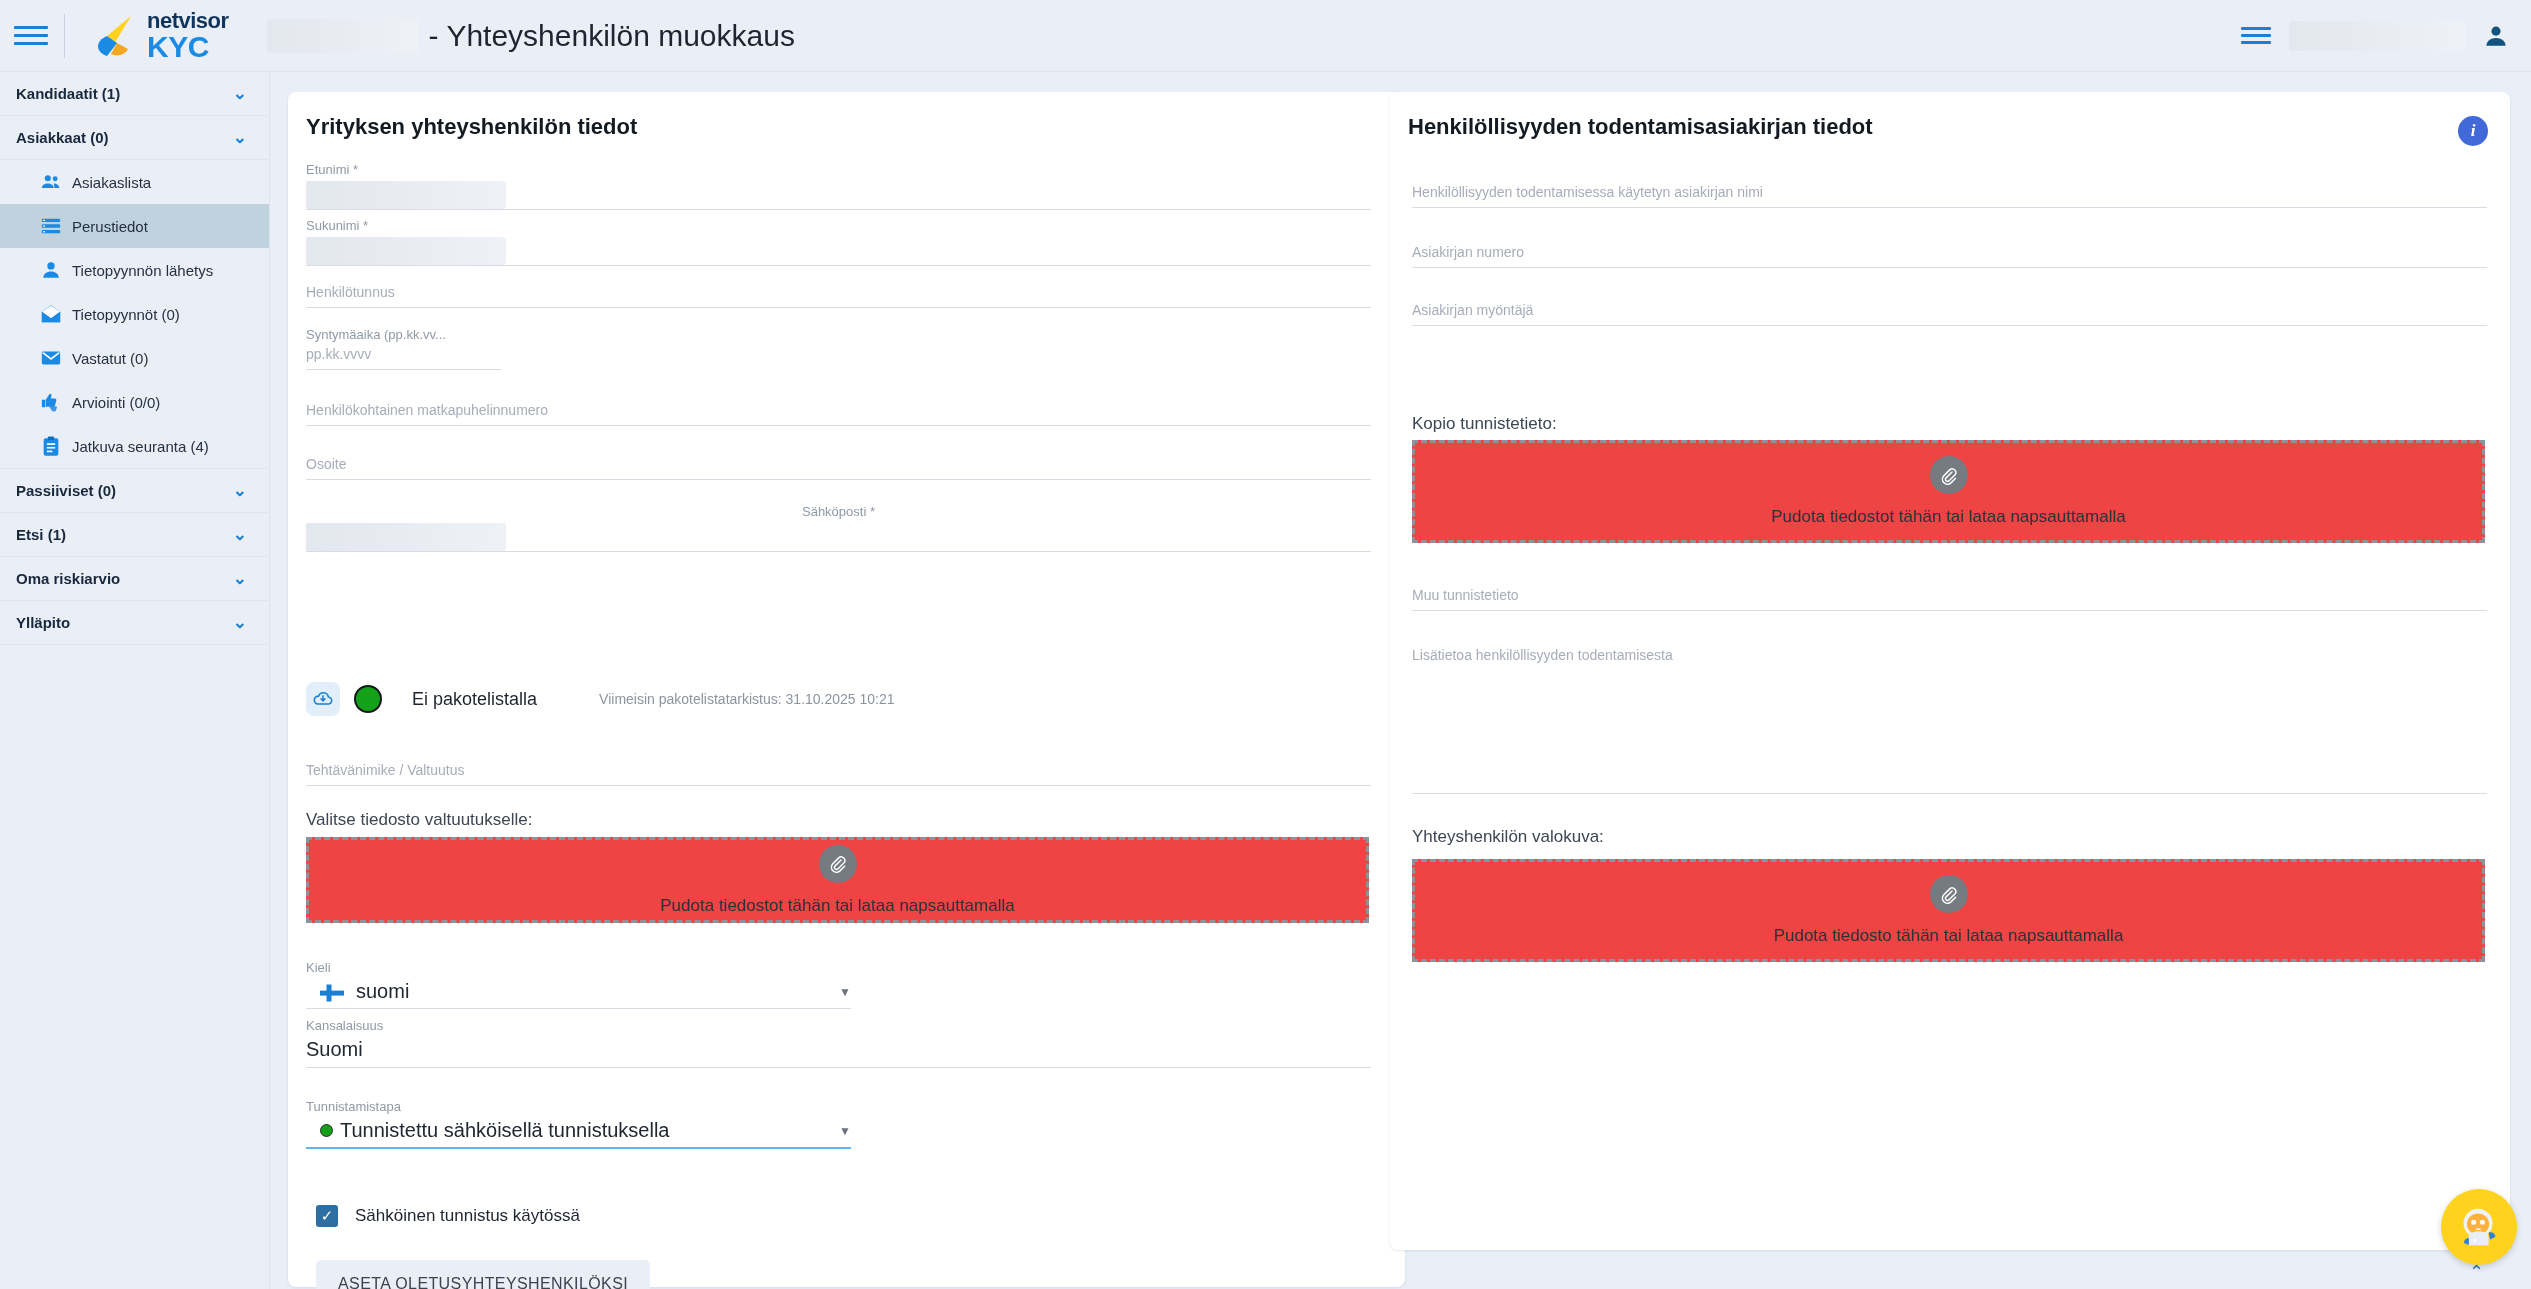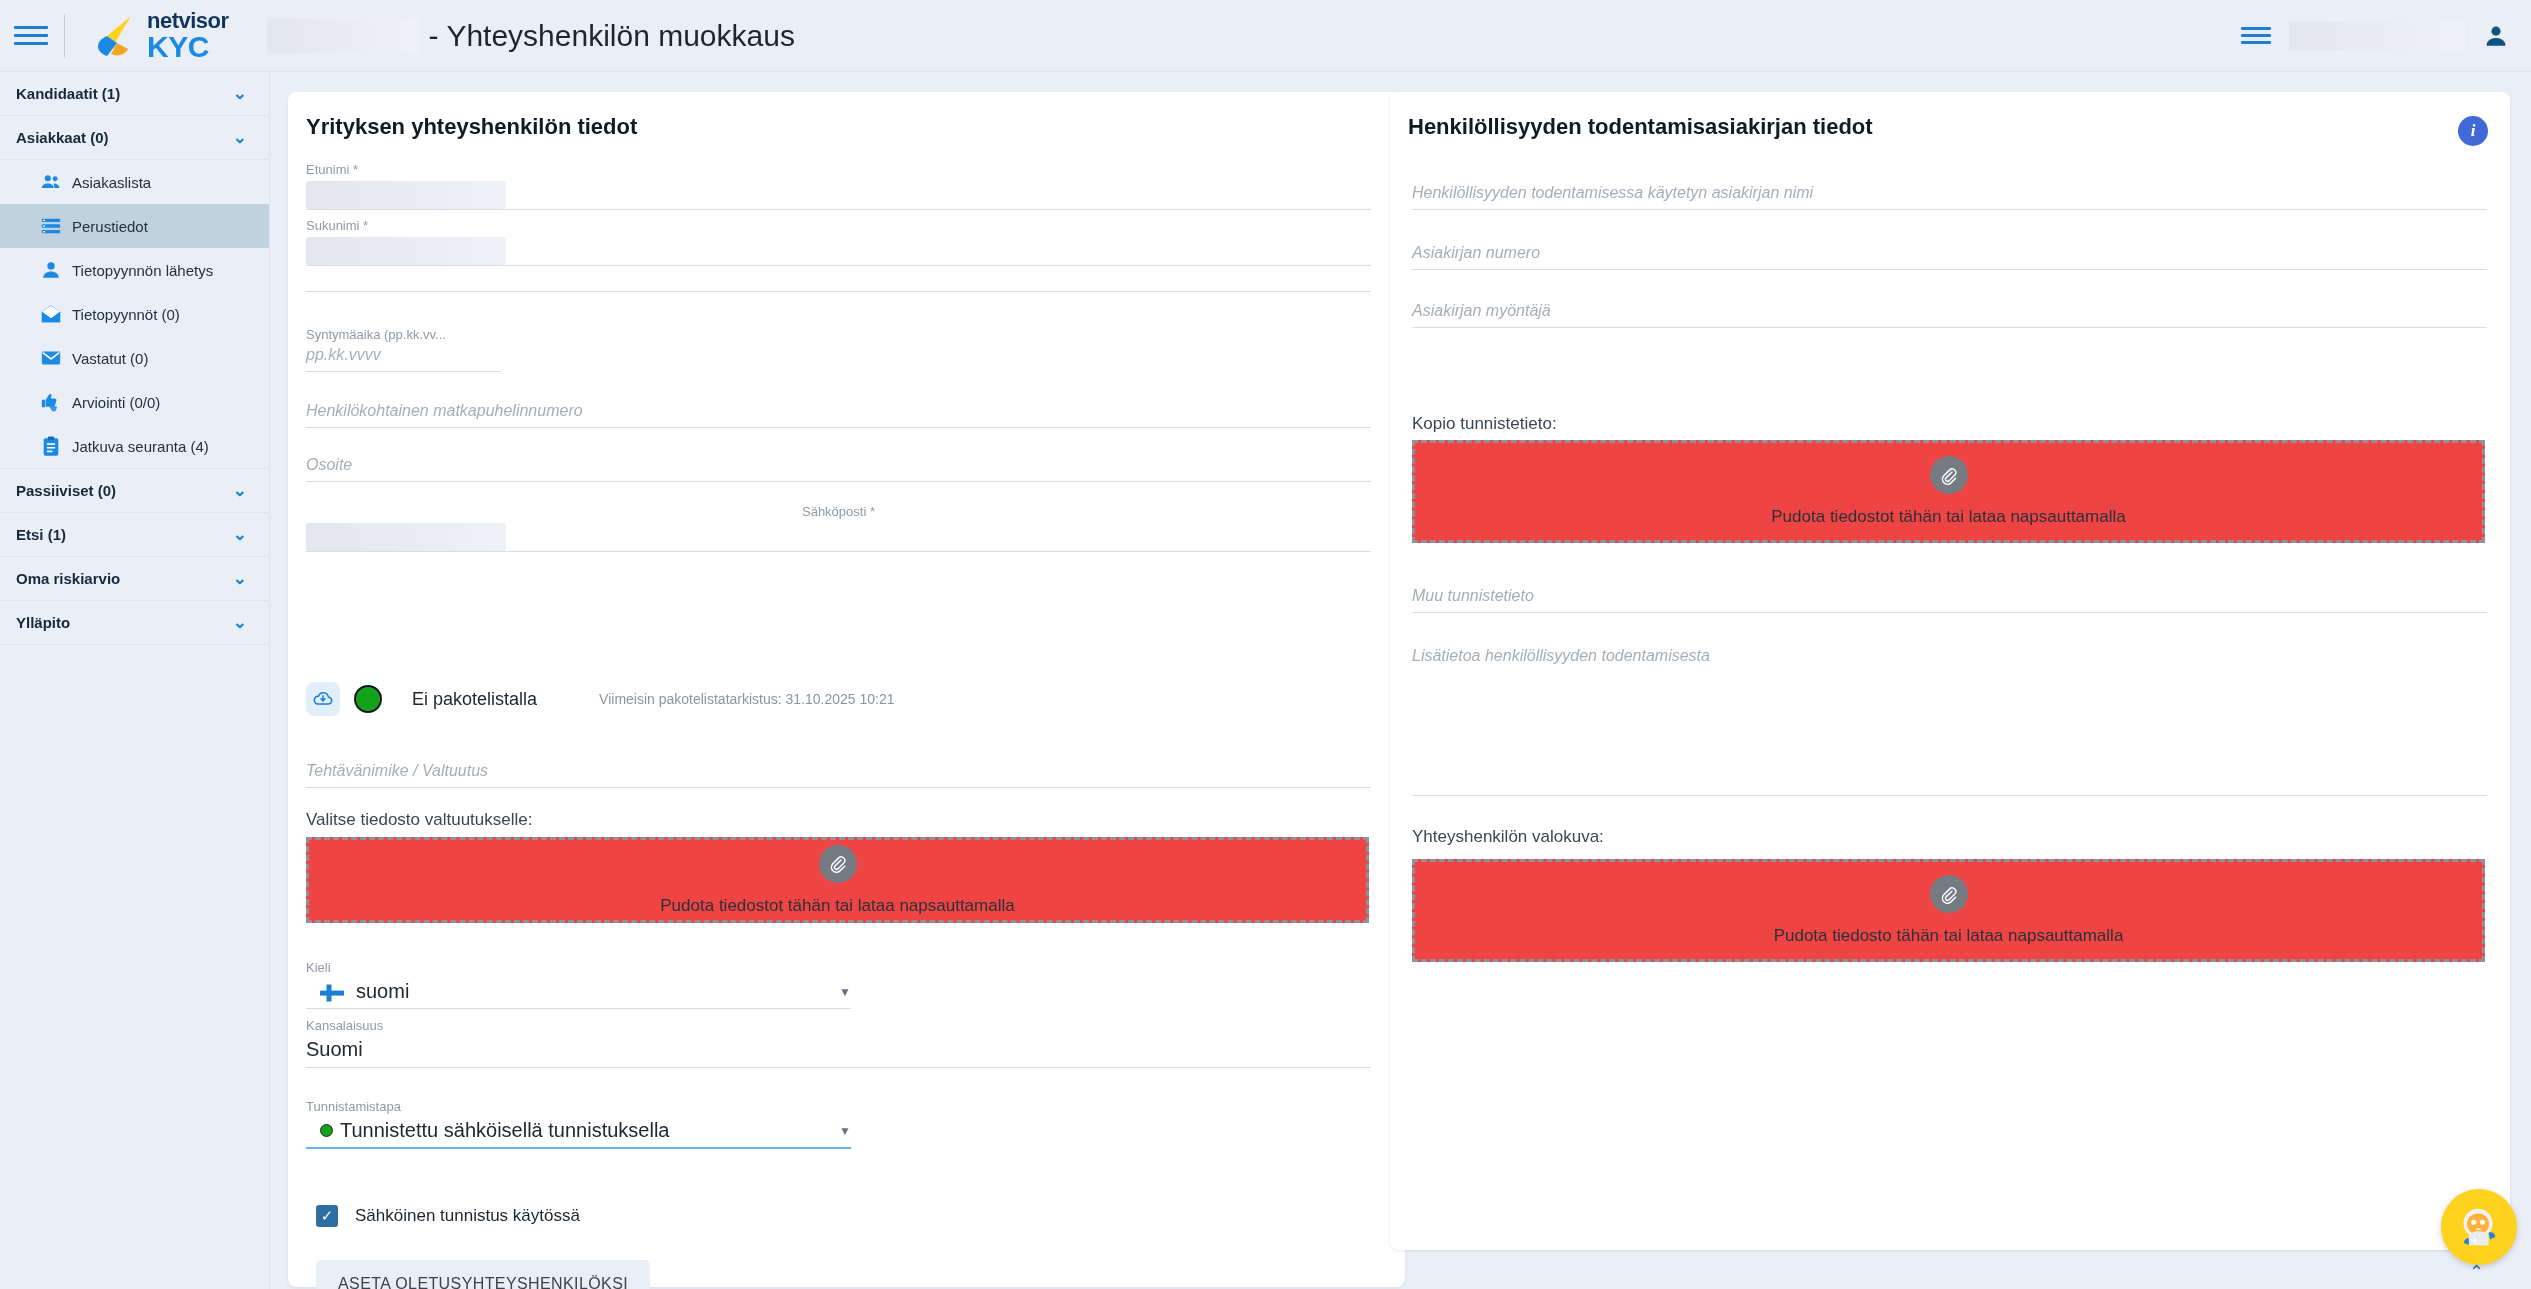--- a/index.html
+++ b/index.html
@@ -72,21 +72,21 @@
 
   .card-title{ font-size:22px; color:#141a22; font-weight:600; padding:22px 0 0 18px; }
 
   
   .field{ position:absolute; }
   .flabel{ font-size:13px; color:#9199a6; }
   .flabel .req{ color:#9199a6; }
   .fline{ border-bottom:1px solid #d8dde5; height:1px; width:100%; }
   .fline.short{ width:195px; }
   .fline.focus{ border-bottom:2px solid #62b3ef; }
-  .fplace{ font-size:16px; color:#a7adb8; font-weight:400;font-style:italic; }
+  .fplace{ font-size:14px; color:#a7adb8; font-weight:400; }
   .fvalue{ font-size:20px; color:#222831; }
   .fredact{ height:28px; width:200px; }
 
   .section-label{ font-size:17px; color:#3d4654; }
 
   
   .dropzone{
     border:3px dashed #8d939c; display:flex; flex-direction:column;
     align-items:center; justify-content:center; cursor:pointer; background:#ef4444;
   }
@@ -311,20 +311,21 @@
     <div class="field" style="left:18px; top:126px; width:1065px;">
       <div class="flabel">
         <span>Sukunimi</span>
         <span class="req">*</span>
       </div>
       <div class="redact fredact" style="margin-top:4px;"></div>
       <div class="fline"></div>
     </div>
 
     <div class="field" style="left:18px; top:192px; width:1065px;">
+      <div class="fplace">Henkilötunnus</div>
       <div class="fline" style="margin-top:7px;"></div>
     </div>
 
     <div class="field" style="left:18px; top:235px; width:1065px;">
       <div class="flabel">Syntymäaika (pp.kk.vv...</div>
       <div class="fplace" style="margin-top:4px;">pp.kk.vvvv</div>
       <div class="fline short" style="margin-top:7px;"></div>
     </div>
 
     <div class="field" style="left:18px; top:310px; width:1065px;">

